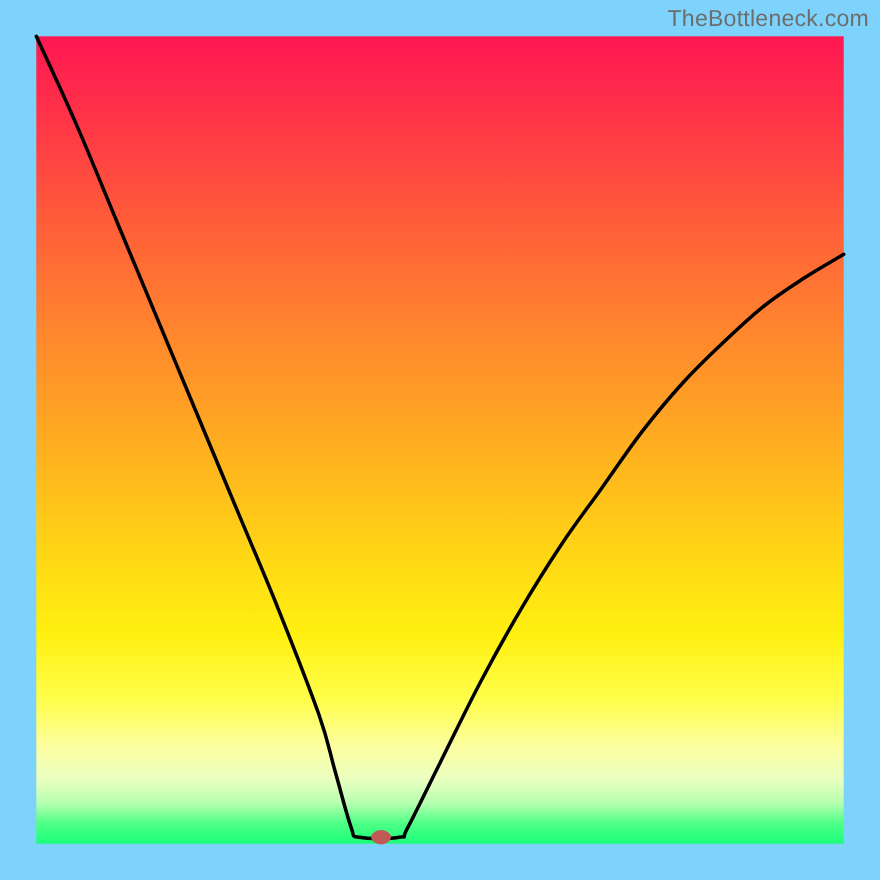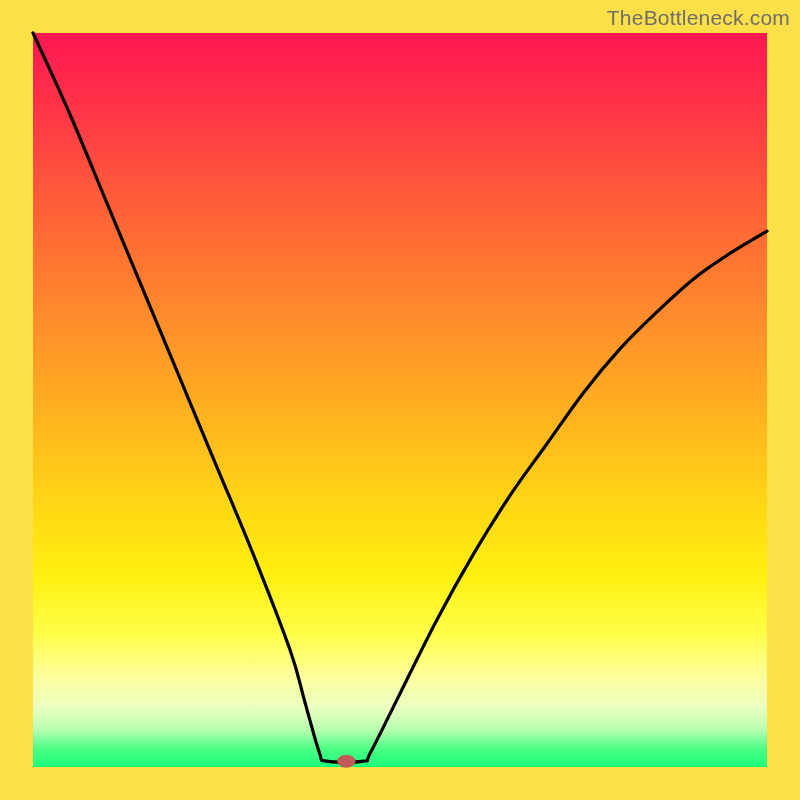--- a/index.html
+++ b/index.html
@@ -8,21 +8,21 @@
     width: 800px;
     height: 800px;
     overflow: hidden;
     background: #000;
     font-family: Arial, Helvetica, sans-serif;
   }
   .frame {
     position: relative;
     width: 800px;
     height: 800px;
-    background: #fde047;
+    background: #7dd3fc;
   }
   .plot-area {
     position: absolute;
     left: 33px;
     top: 33px;
     width: 734px;
     height: 734px;
     
     background: linear-gradient(
       to bottom,

